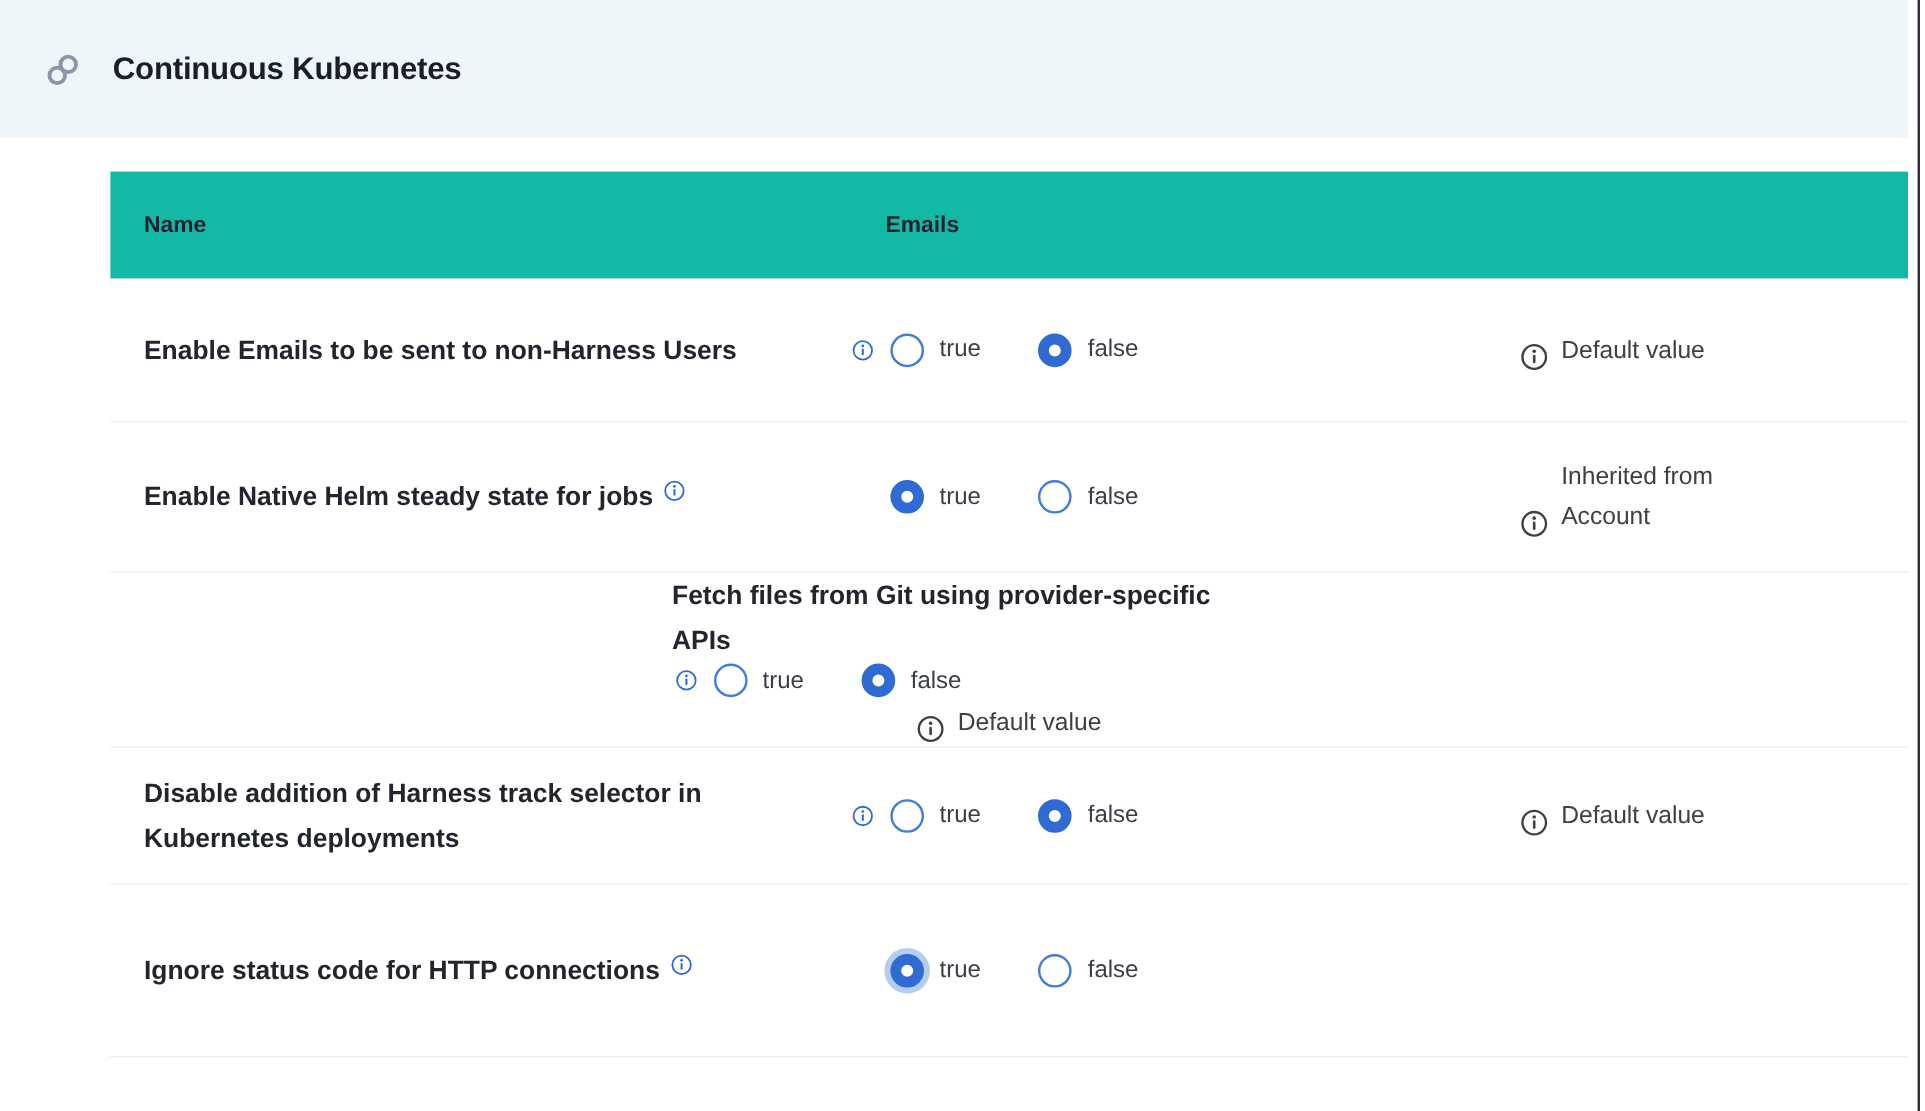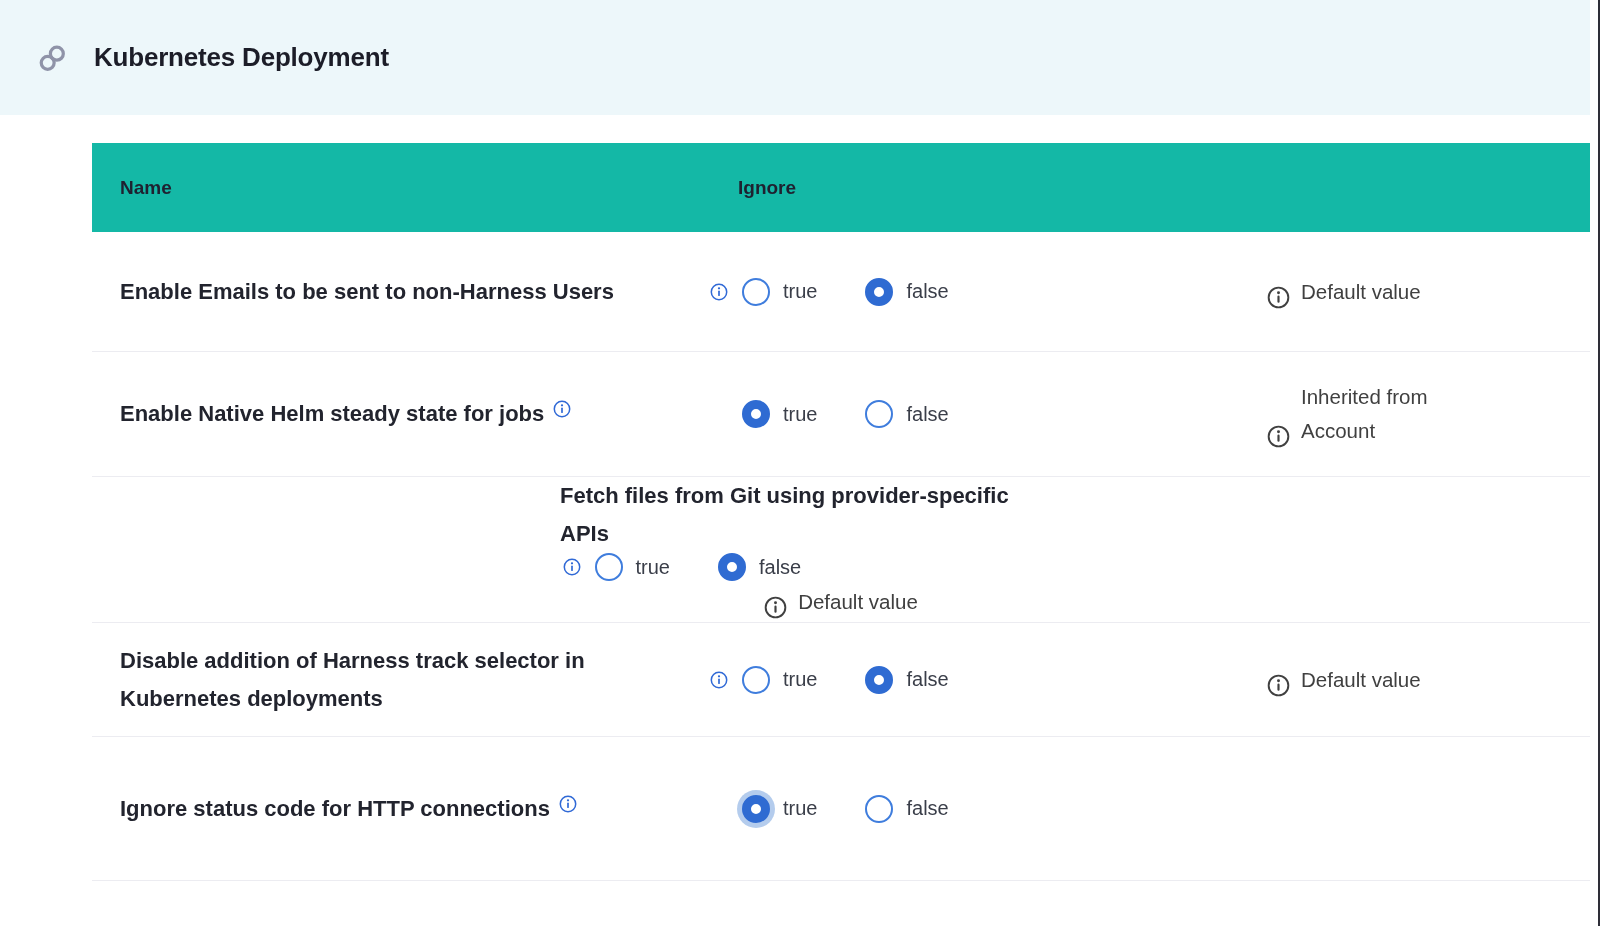--- a/index.html
+++ b/index.html
@@ -163,27 +163,27 @@
     </g>
   </defs>
 </svg>
 
 <div class="screen">
 
   <div class="banner">
     <svg class="link-icon" viewBox="0 0 26 26">
         <use href="#def-link"></use>
       </svg>
-    <div class="title">Kubernetes Deployment</div>
+    <div class="title">Continuous Kubernetes</div>
   </div>
 
   <div class="settings-table">
     <div class="thead">
       <div class="th-name">Name</div>
-      <div class="th-value">Ignore</div>
+      <div class="th-value">Emails</div>
     </div>
     <div id="rows-host">
         <div class="trow">
     <div class="name-cell"><span class="row-name">Enable Emails to be sent to non-Harness Users</span></div>
     <div class="value-cell">
       <svg class="info-icon value-info" viewBox="0 0 18 18">
               <use href="#def-info"></use>
             </svg>
       <label class="radio-opt opt-true">
         <span class="radio"></span>

